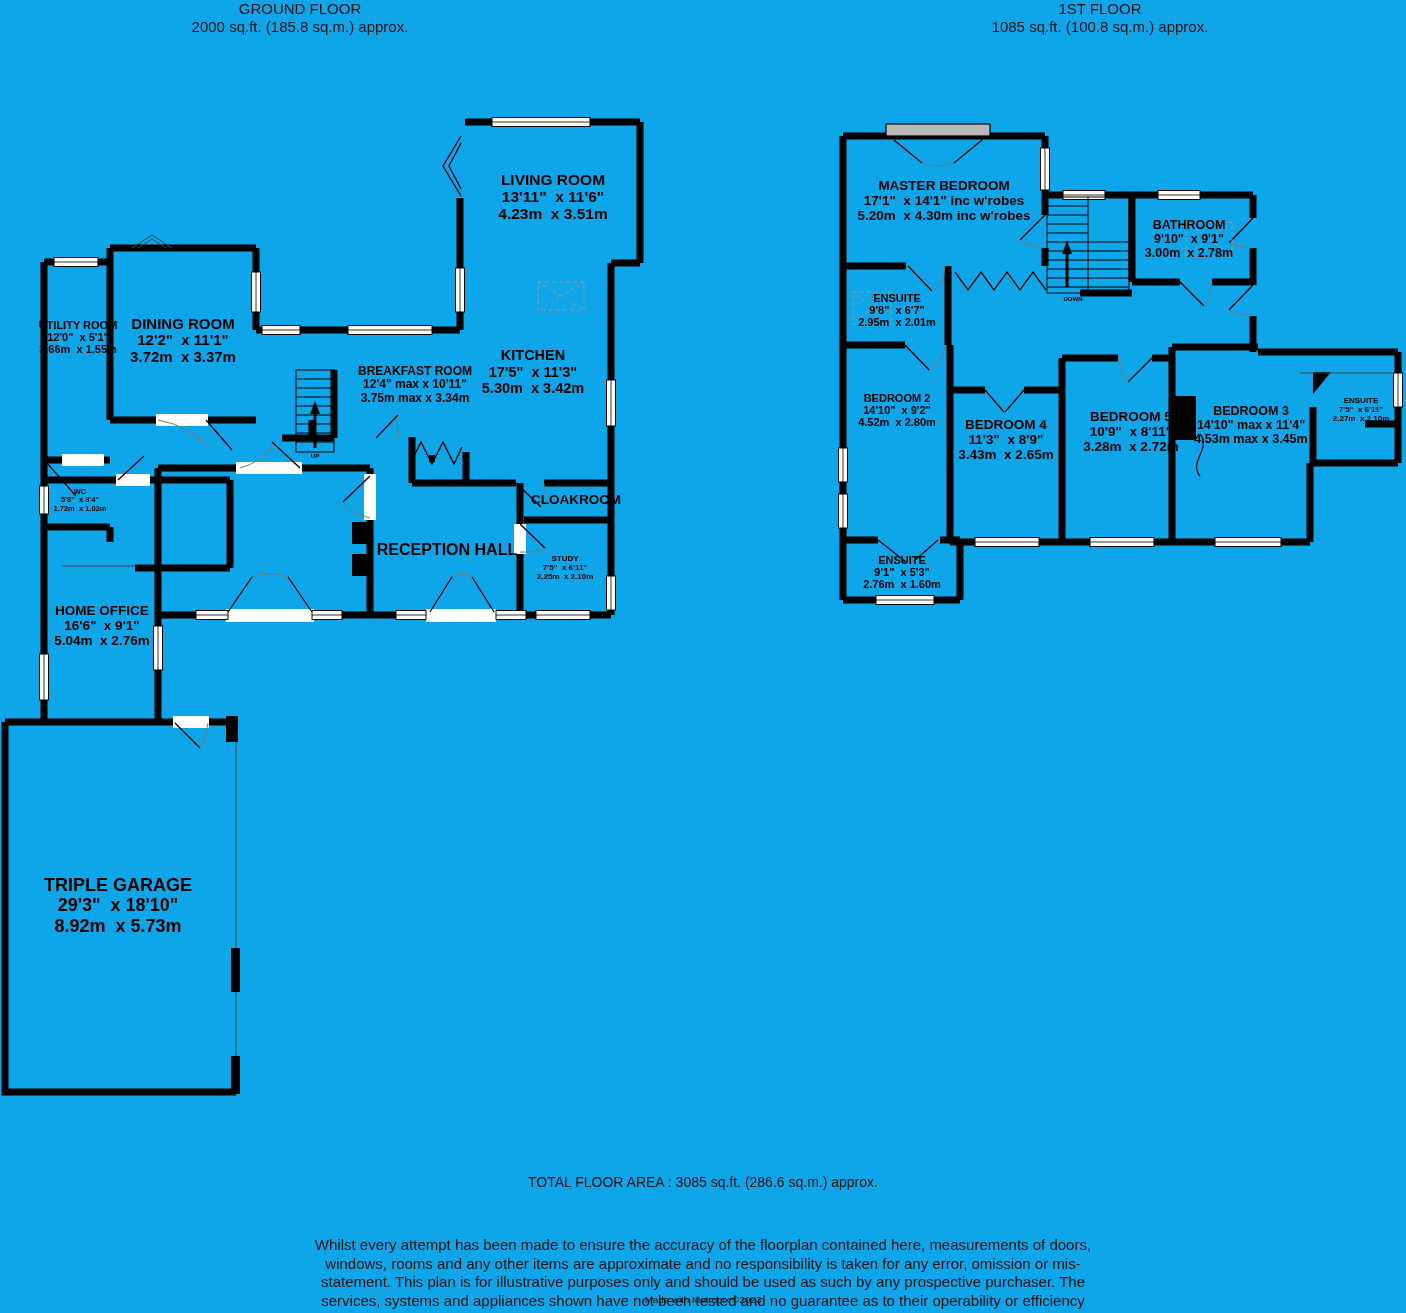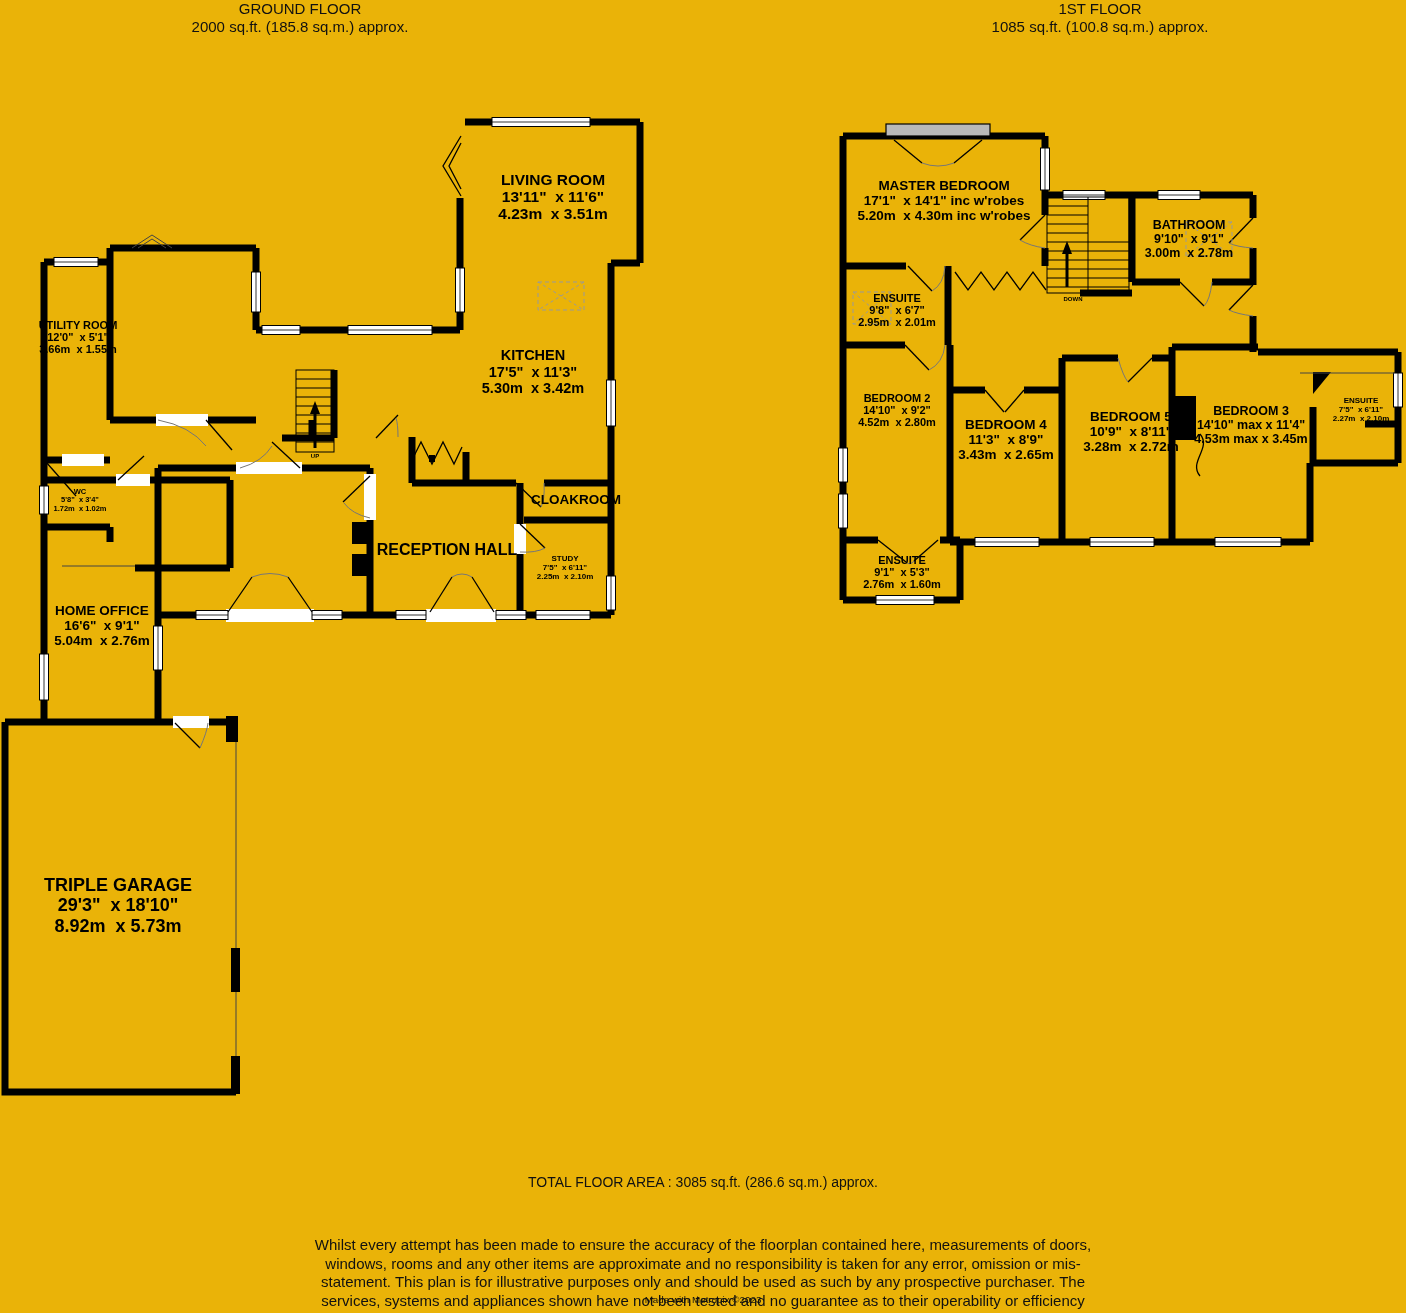--- a/index.html
+++ b/index.html
@@ -1,16 +1,16 @@
 <!DOCTYPE html>
 <html><head>
 <meta charset="utf-8">
 <style>
   html,body{margin:0;padding:0;background:#fff;}
-  #page{position:relative;width:1406px;height:1313px;background:#eab308;overflow:hidden;
+  #page{position:relative;width:1406px;height:1313px;background:#0ea5e9;overflow:hidden;
         font-family:"Liberation Sans",sans-serif;color:#000;}
   svg{position:absolute;left:0;top:0;}
   .wall{stroke:#000;stroke-width:7;fill:none;}
   .tline{stroke:#000;stroke-width:1.3;fill:none;}
   .thin{stroke:#444;stroke-width:1;fill:none;}
   .arc{stroke:#777;stroke-width:1;fill:none;}
   .winrect{fill:#fff;stroke:#000;stroke-width:1;}
   .winline{stroke:#000;stroke-width:0.8;}
   .stair{stroke:#000;stroke-width:1;fill:none;}
   .sky{stroke:#999;stroke-width:1;fill:none;stroke-dasharray:4 3;}
@@ -285,22 +285,28 @@
         <rect class="sky" x="1186" y="222" width="46" height="34"></rect>
         <line class="skyx" x1="1186" y1="222" x2="1232" y2="256"></line>
           <line class="skyx" x1="1232" y1="222" x2="1186" y2="256"></line>
       </g>
     </g>
   </svg>
 
   <div class="room-label" style="left:553px;top:197px;font-size:15.5px;">
     <span>LIVING ROOM</span><span>13'11"  x 11'6"</span><span>4.23m  x 3.51m</span>
   </div>
+  <div class="room-label" style="left:183px;top:341px;font-size:15px;">
+    <span>DINING ROOM</span><span>12'2"  x 11'1"</span><span>3.72m  x 3.37m</span>
+  </div>
   <div class="room-label" style="left:78px;top:337px;font-size:11px;">
     <span>UTILITY ROOM</span><span>12'0"  x 5'1"</span><span>3.66m  x 1.55m</span>
+  </div>
+  <div class="room-label" style="left:415px;top:385px;font-size:12px;">
+    <span>BREAKFAST ROOM</span><span>12'4" max x 10'11"</span><span>3.75m max x 3.34m</span>
   </div>
   <div class="room-label" style="left:533px;top:372px;font-size:14.5px;">
     <span>KITCHEN</span><span>17'5"  x 11'3"</span><span>5.30m  x 3.42m</span>
   </div>
   <div class="room-label" style="left:80px;top:500px;font-size:7.5px;">
     <span>WC</span><span>5'8"  x 3'4"</span><span>1.72m  x 1.02m</span>
   </div>
   <div class="room-label" style="left:447px;top:550px;font-size:16px;">
     <span>RECEPTION HALL</span>
   </div>

